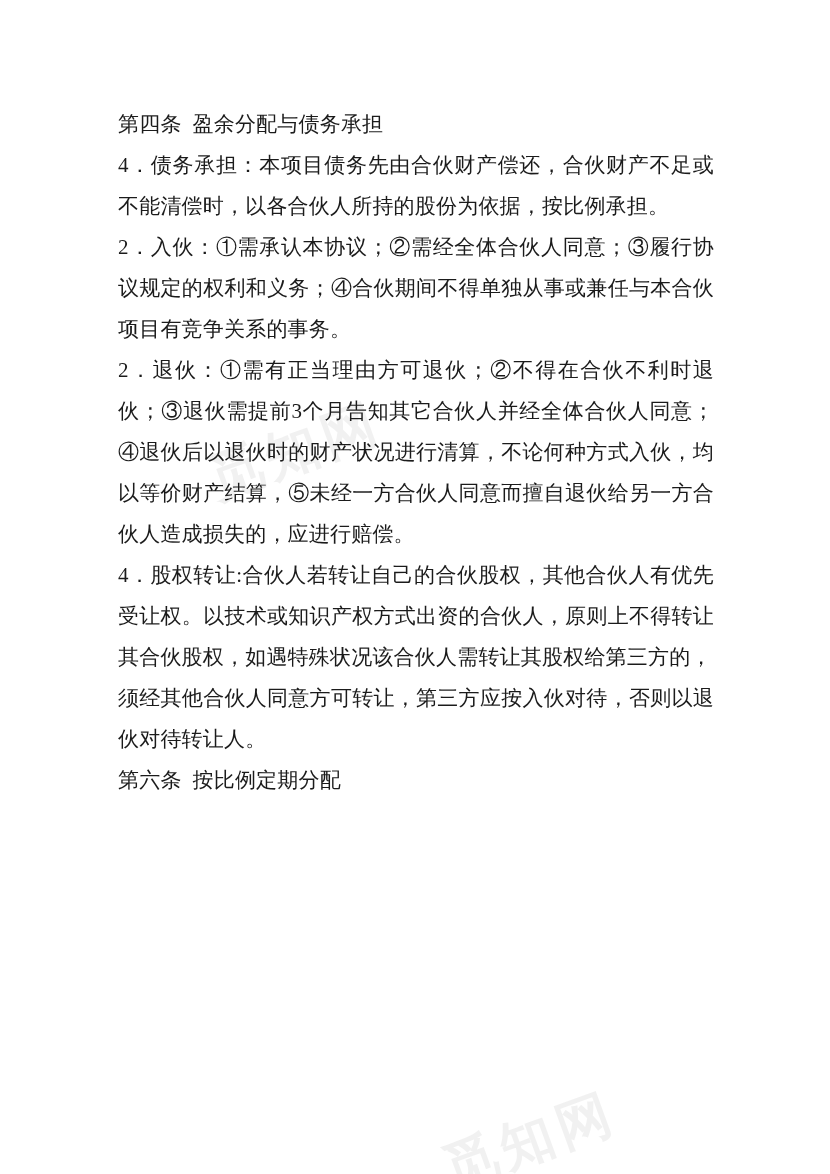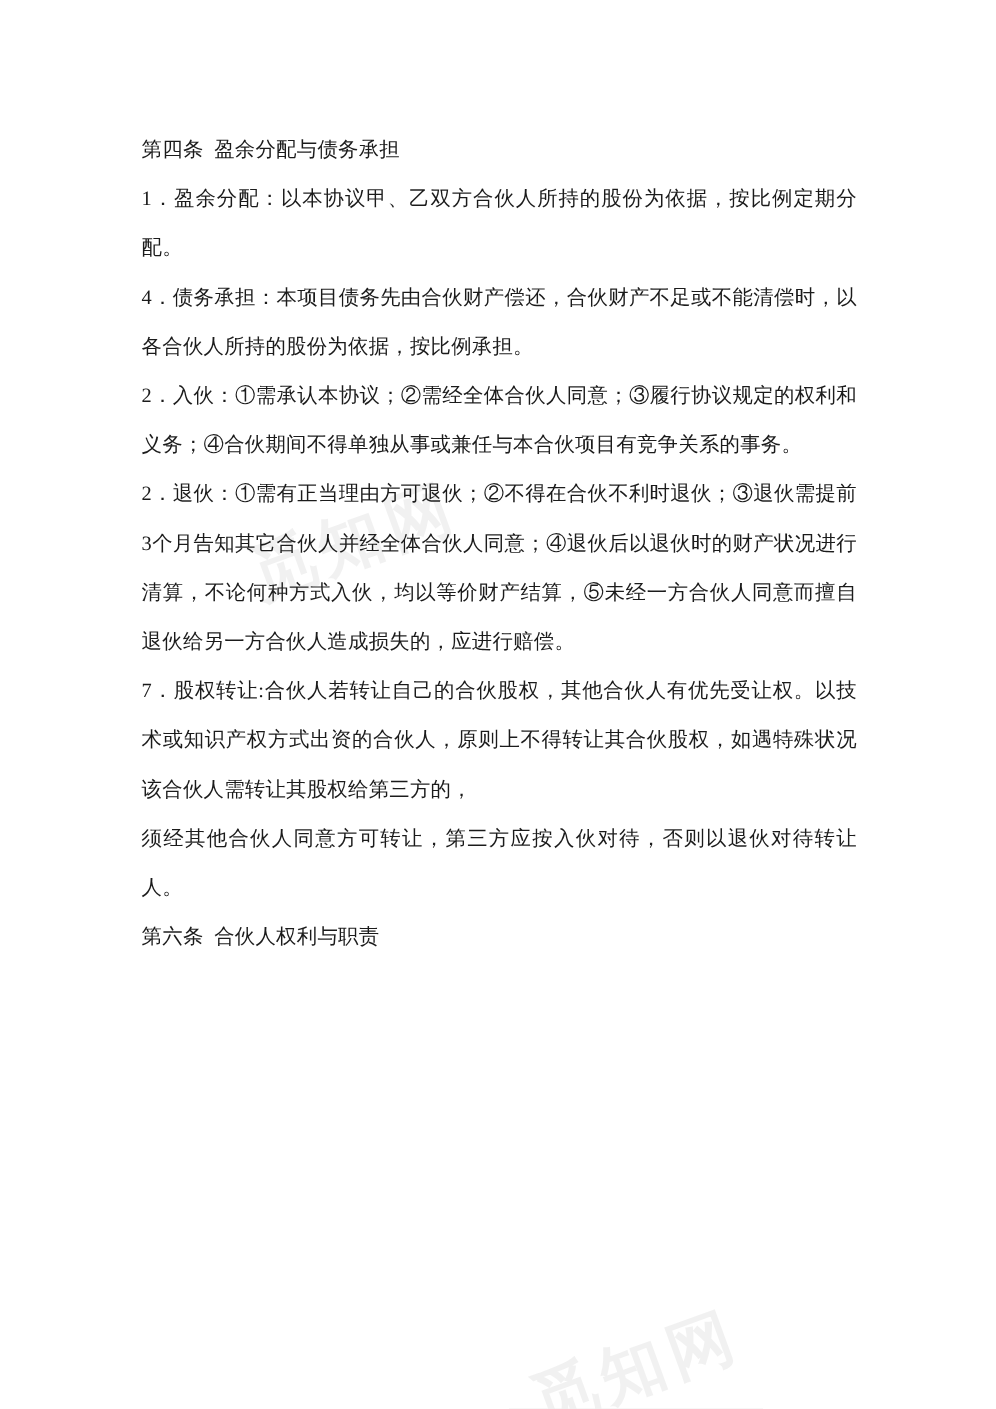--- a/index.html
+++ b/index.html
@@ -42,21 +42,21 @@
     top: 1105px;
   }
   .doc-body {
     position: absolute;
     left: 118px;
     top: 104px;
     width: 596px;
   }
   p.line {
     margin: 0 0 0 0;
-    font-size: 17px;
+    font-size: 21px;
     line-height: 41px;
     color: #1b1b1b;
     text-align: justify;
     text-justify: inter-ideograph;
     letter-spacing: 0.2px;
     white-space: pre-wrap;
   }
   p.heading {
     font-weight: normal;
   }
@@ -64,22 +64,21 @@
 </head>
 <body>
 
 <div class="page">
 
   <div class="watermark wm1">觅知网</div>
   <div class="watermark wm2">觅知网</div>
 
   <div class="doc-body">
     <p class="line heading">第四条  盈余分配与债务承担</p>
-    <p class="line">1．盈余分配：以本协议甲、乙双方合伙人所持的股份为依据，按比例定期分配。</p>
     <p class="line">4．债务承担：本项目债务先由合伙财产偿还，合伙财产不足或不能清偿时，以各合伙人所持的股份为依据，按比例承担。</p>
     <p class="line">2．入伙：①需承认本协议；②需经全体合伙人同意；③履行协议规定的权利和义务；④合伙期间不得单独从事或兼任与本合伙项目有竞争关系的事务。</p>
     <p class="line">2．退伙：①需有正当理由方可退伙；②不得在合伙不利时退伙；③退伙需提前3个月告知其它合伙人并经全体合伙人同意；④退伙后以退伙时的财产状况进行清算，不论何种方式入伙，均以等价财产结算，⑤未经一方合伙人同意而擅自退伙给另一方合伙人造成损失的，应进行赔偿。</p>
-    <p class="line">7．股权转让:合伙人若转让自己的合伙股权，其他合伙人有优先受让权。以技术或知识产权方式出资的合伙人，原则上不得转让其合伙股权，如遇特殊状况该合伙人需转让其股权给第三方的，</p>
+    <p class="line">4．股权转让:合伙人若转让自己的合伙股权，其他合伙人有优先受让权。以技术或知识产权方式出资的合伙人，原则上不得转让其合伙股权，如遇特殊状况该合伙人需转让其股权给第三方的，</p>
     <p class="line">须经其他合伙人同意方可转让，第三方应按入伙对待，否则以退伙对待转让人。</p>
-    <p class="line heading">第六条  合伙人权利与职责</p>
+    <p class="line heading">第六条  按比例定期分配</p>
   </div>
 
 </div>
 
 </body></html>

